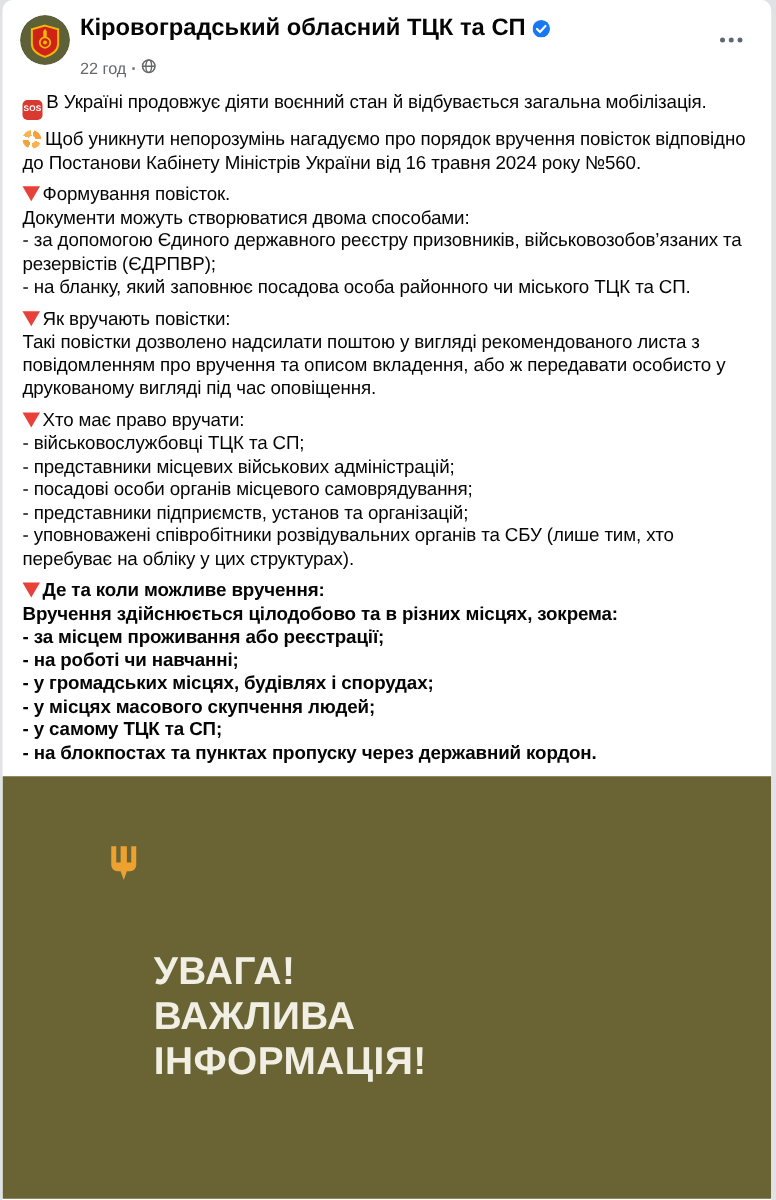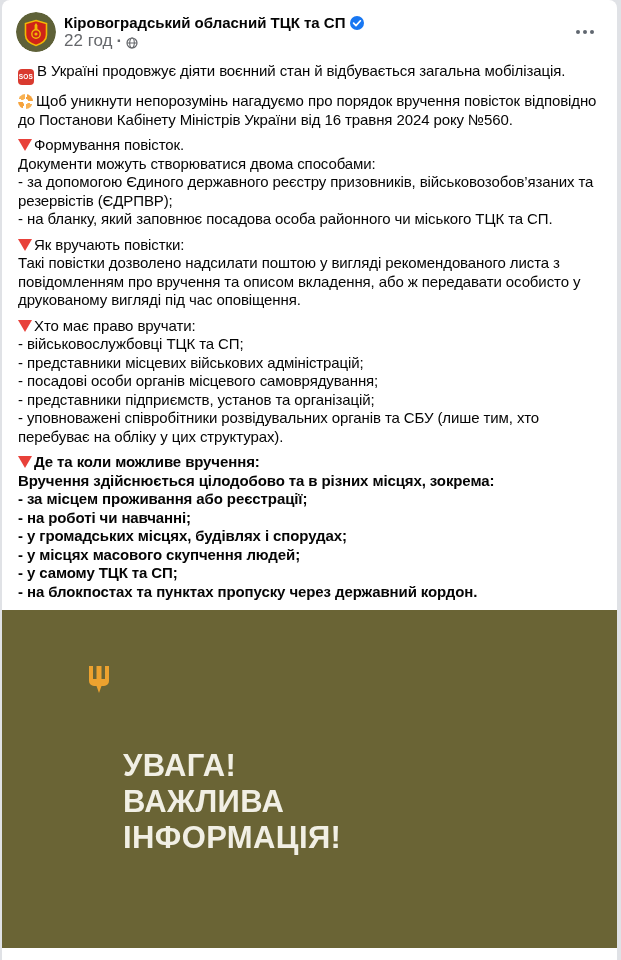--- a/index.html
+++ b/index.html
@@ -17,23 +17,23 @@
   }
   .card{
     position:relative;margin-left:2px;width:615px;height:960px;
     background:var(--card-bg);border-radius:8px 8px 0 0;overflow:hidden;
   }
   
   .header{display:flex;align-items:flex-start;padding:12px 16px 0 14px;}
   .avatar{width:40px;height:40px;border-radius:50%;overflow:hidden;flex:0 0 40px;cursor:pointer;}
   .header-text{margin-left:8px;flex:1 1 auto;padding-top:1px;}
   .name-row{display:flex;align-items:center;gap:5px;}
-  .page-name{font-size:15px;font-weight:700;color:var(--text-primary);line-height:20px;cursor:pointer;}
+  .page-name{font-size:19px;font-weight:700;color:var(--text-primary);line-height:20px;cursor:pointer;}
   .verified{display:inline-flex;flex:0 0 auto;}
-  .meta-row{display:flex;align-items:flex-end;gap:4px;margin-top:0;font-size:17px;color:var(--text-secondary);line-height:16px;}
+  .meta-row{display:flex;align-items:flex-start;gap:4px;margin-top:14px;font-size:13px;color:var(--text-secondary);line-height:16px;}
   .meta-row .sep{font-weight:700;}
   .more-btn{flex:0 0 auto;width:32px;height:32px;border-radius:50%;display:flex;align-items:center;justify-content:center;cursor:pointer;margin-top:4px;}
   
   .post-text{
     padding:10px 16px 9px 16px;font-size:15px;line-height:18.5px;color:var(--text-primary);
     letter-spacing:-0.1px;
   }
   .para{margin-bottom:7px;}
   .para:last-child{margin-bottom:0;font-weight:bold;}
   .ic{display:inline-block;}

